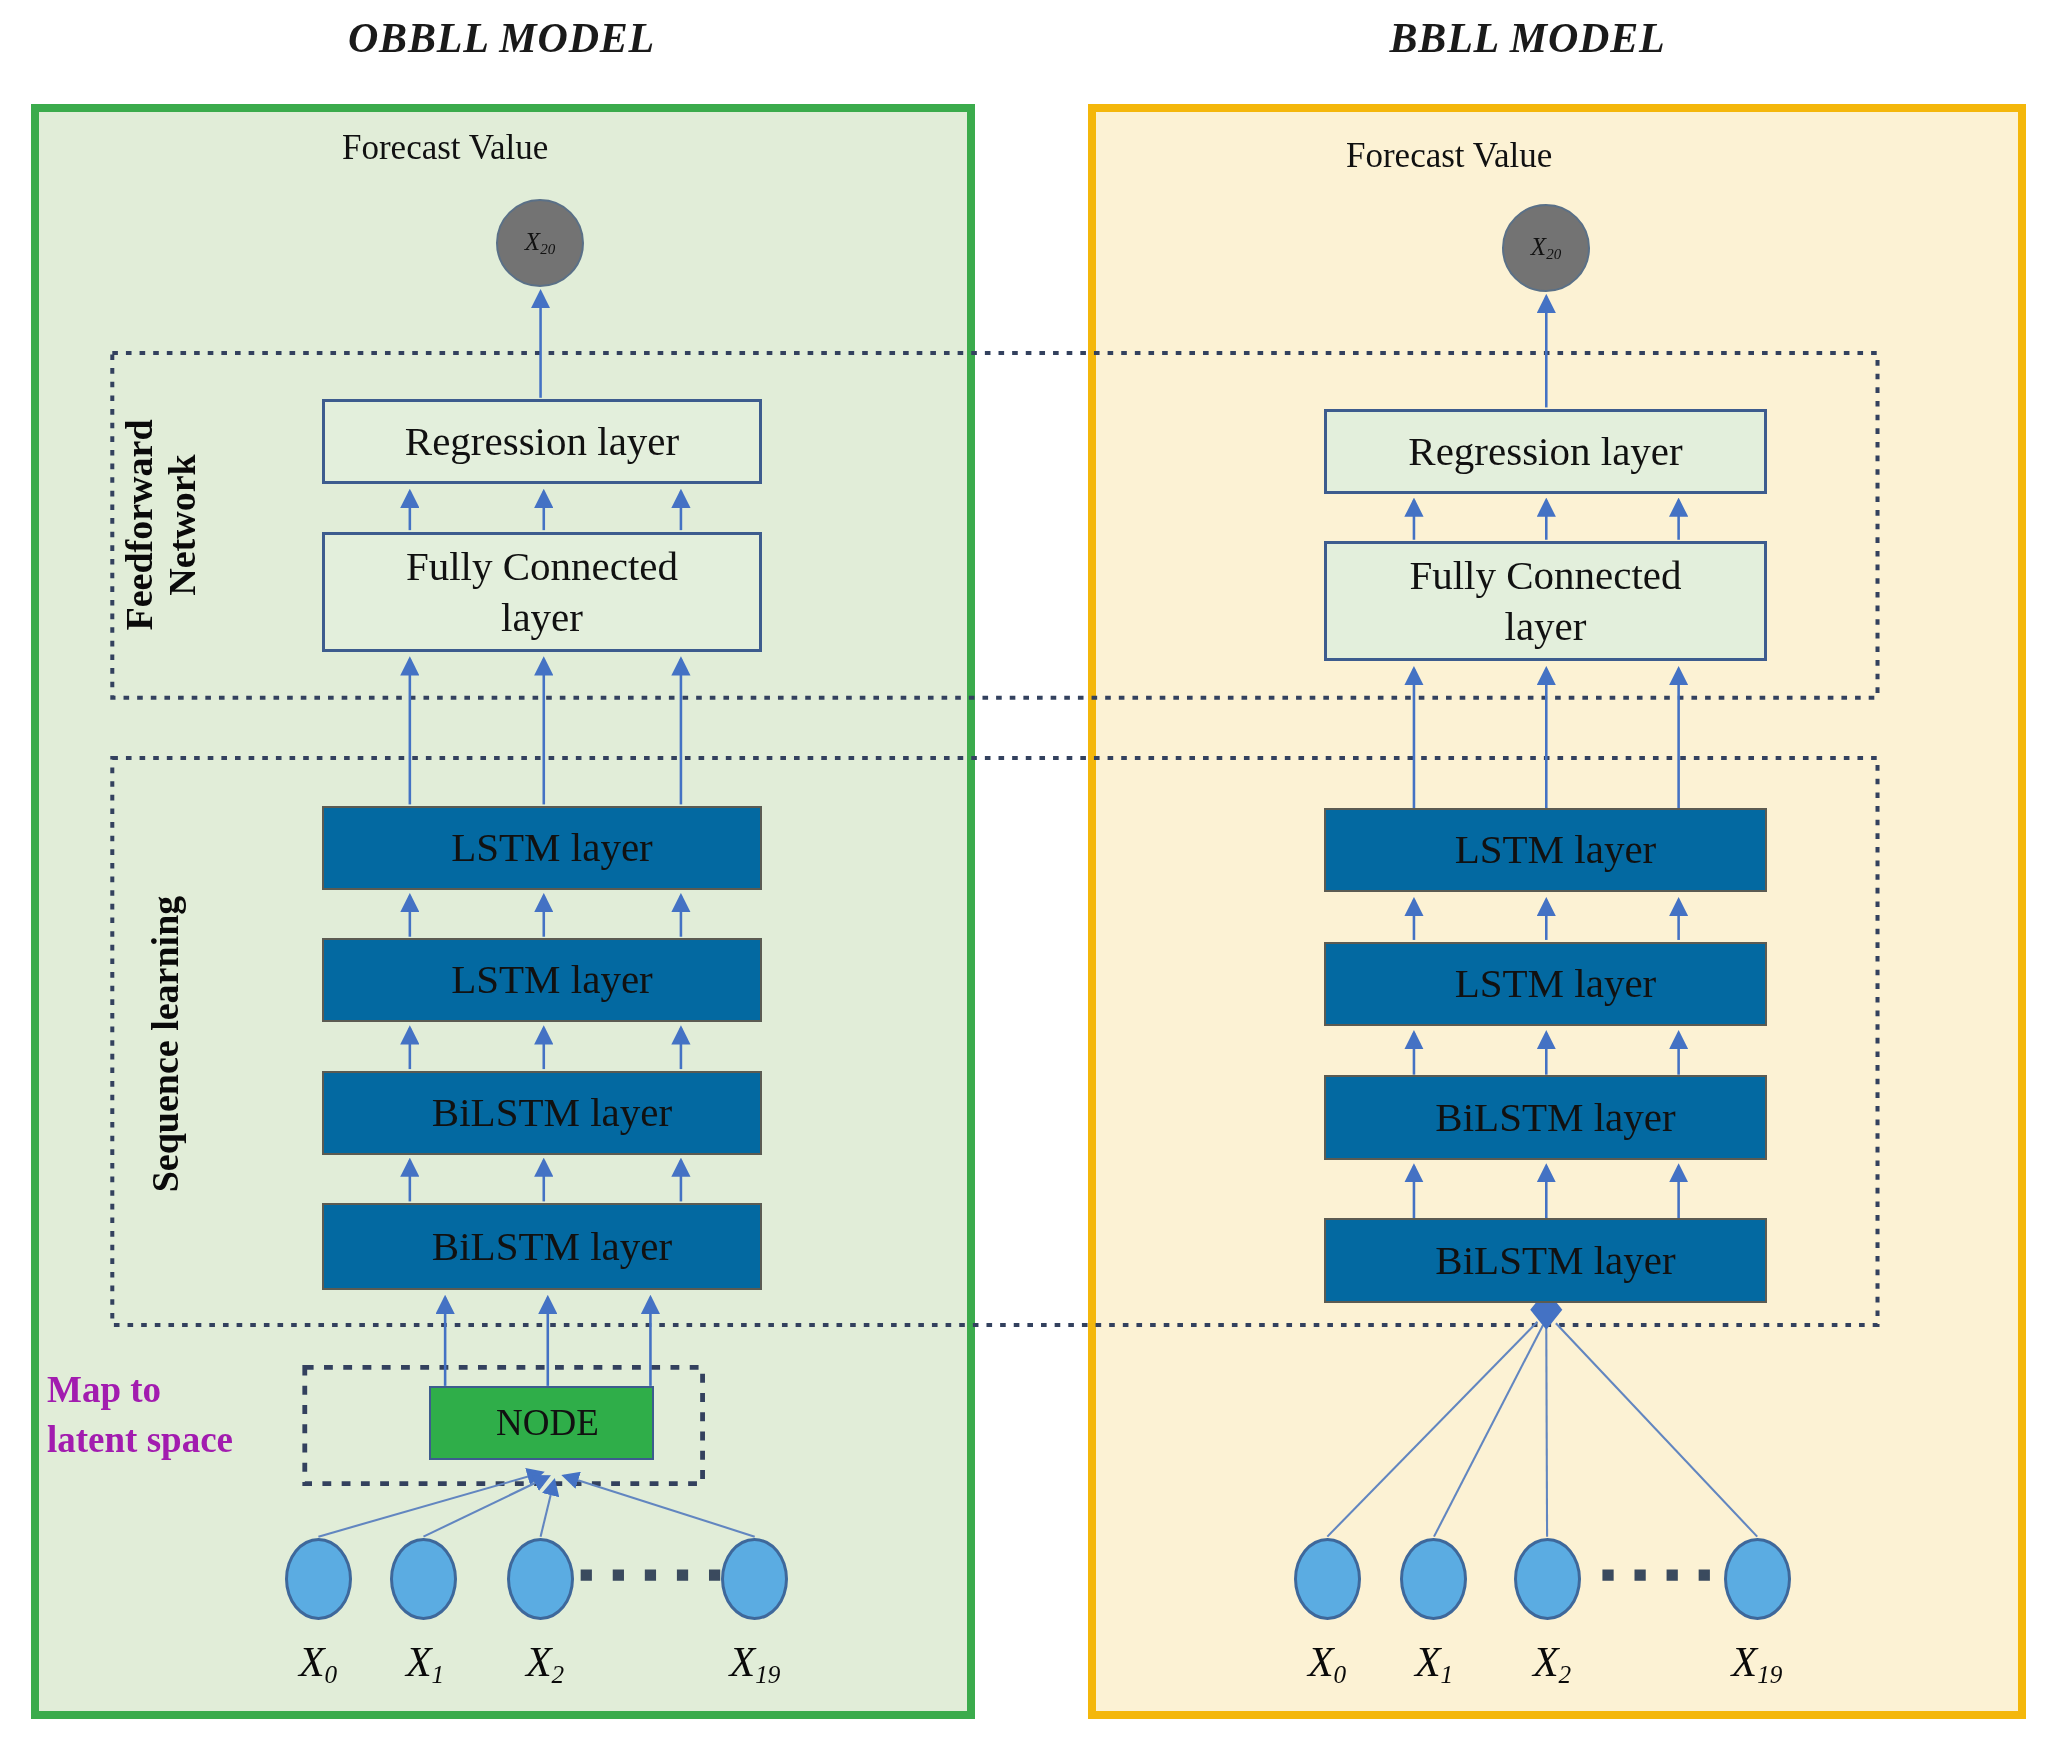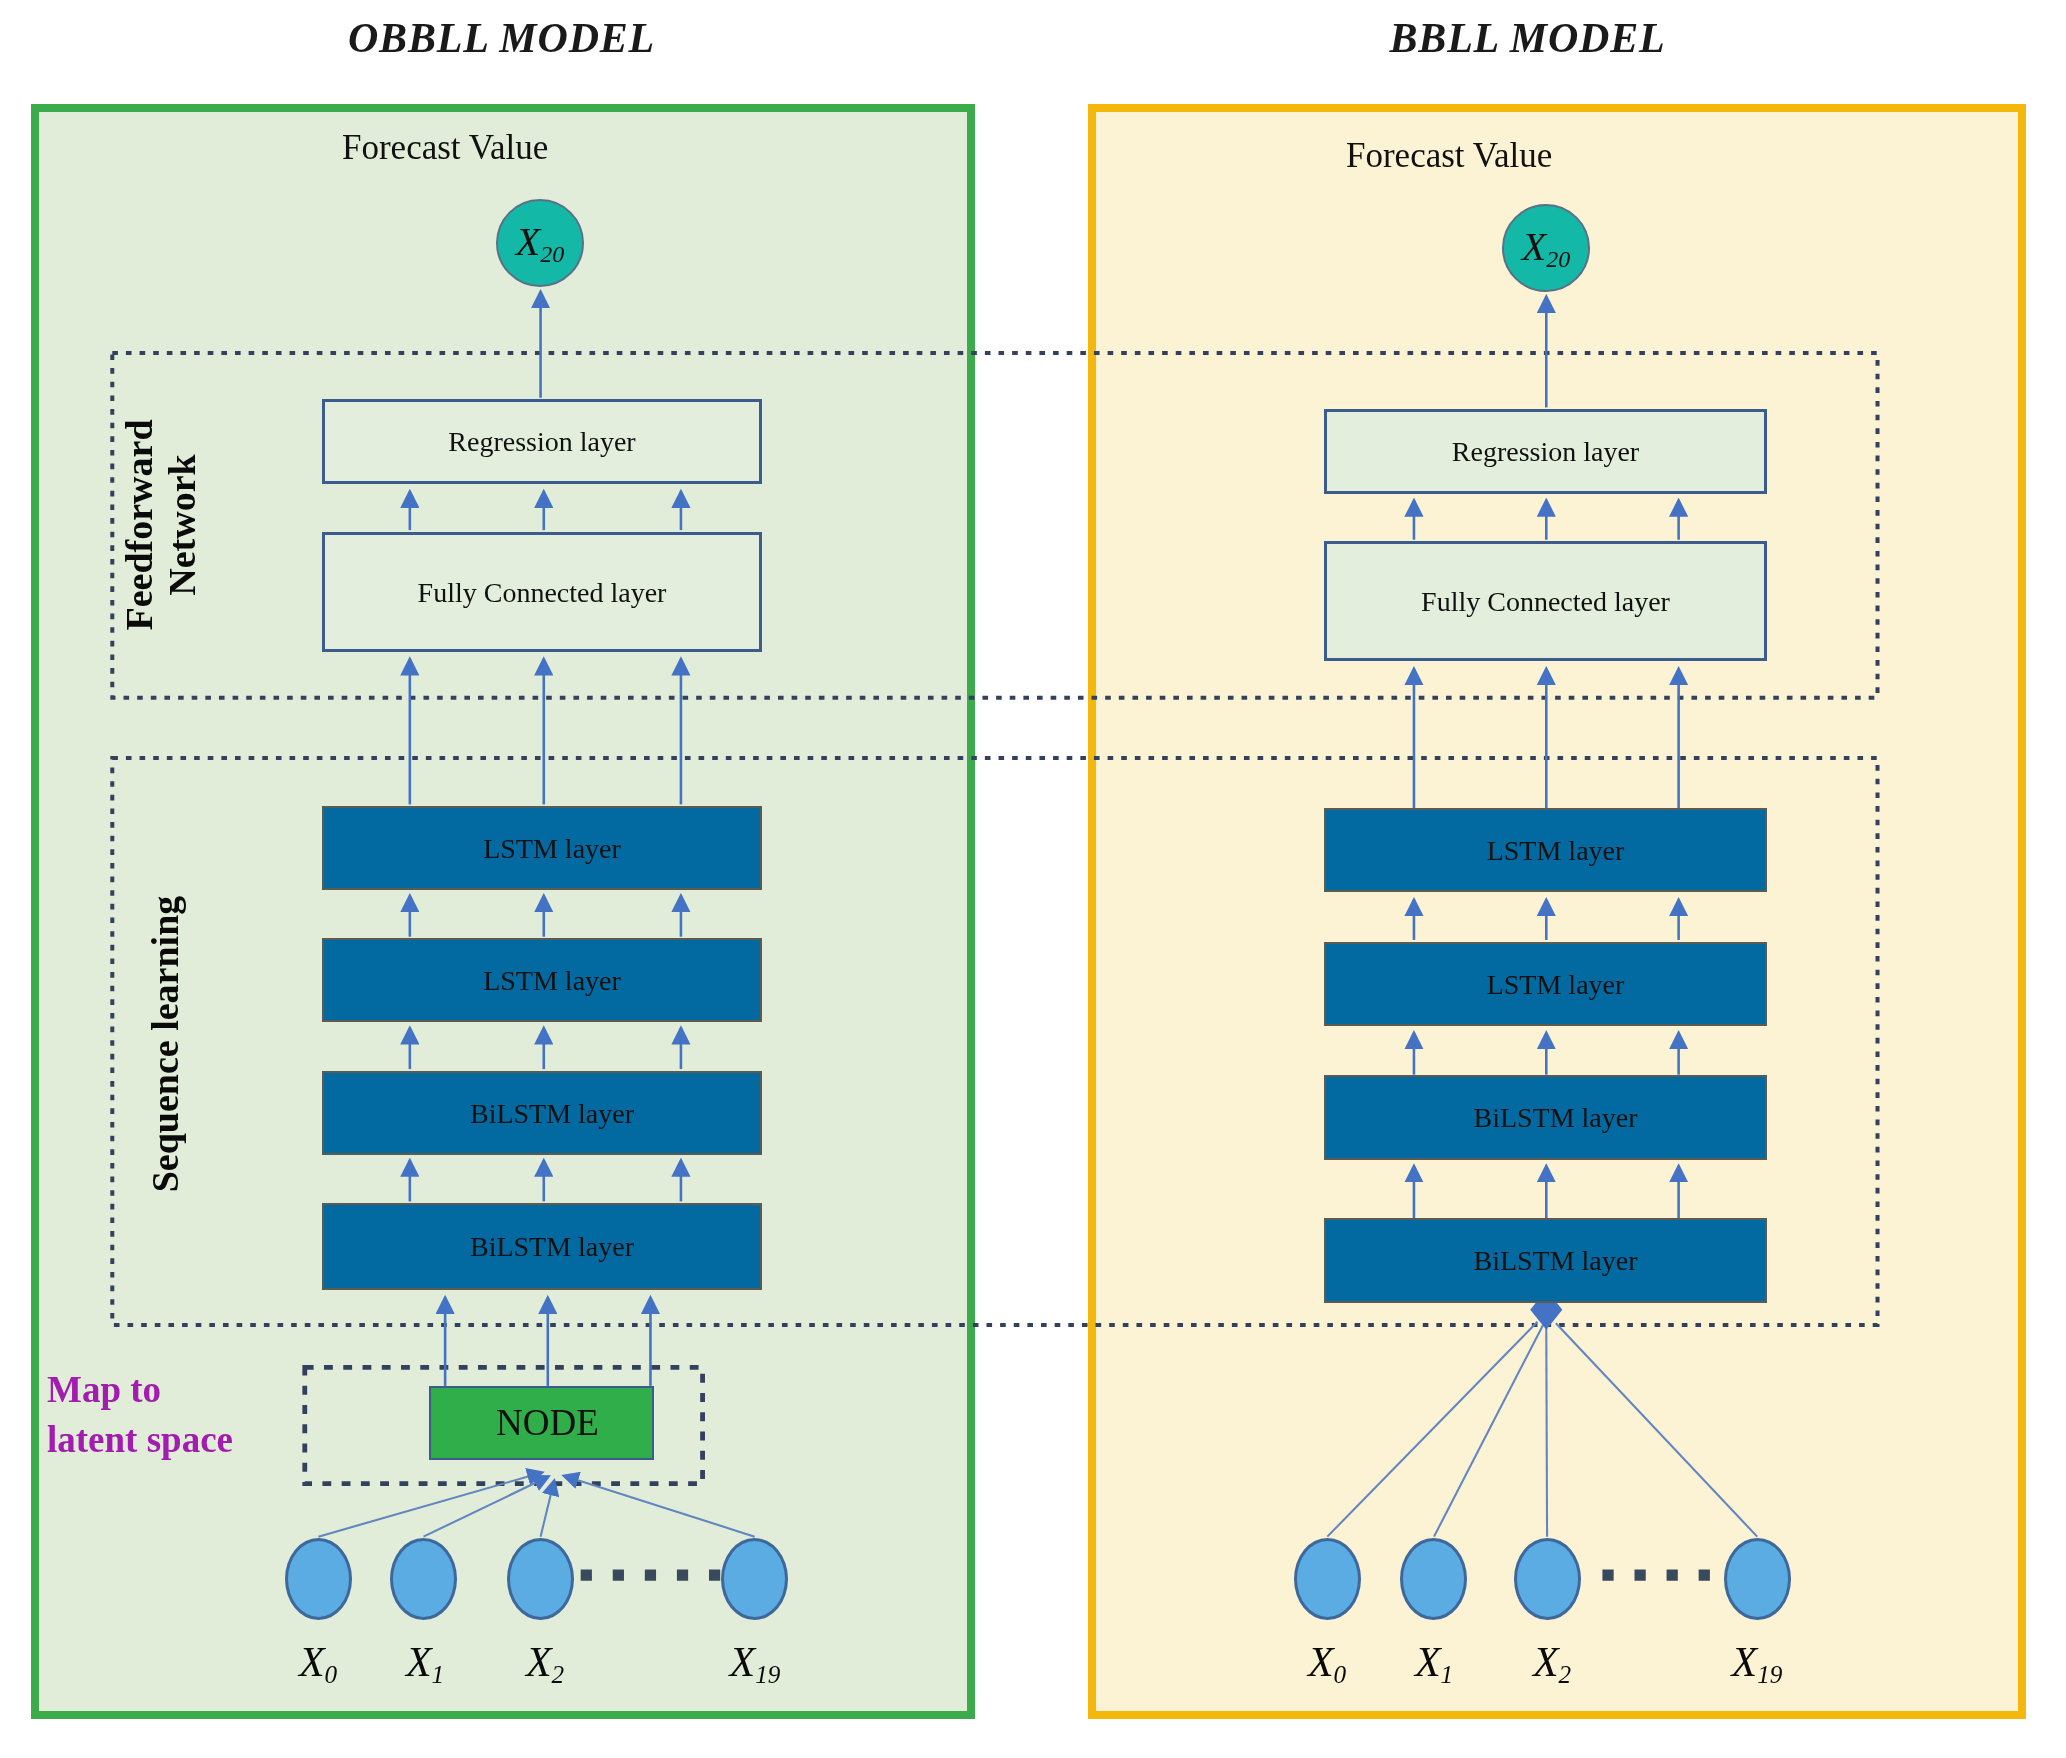--- a/index.html
+++ b/index.html
@@ -12,27 +12,27 @@
     text-align:center;letter-spacing:0.8px;color:#1a1a1a;
   }
   .panel{position:absolute;box-sizing:border-box;}
   .panel.left{left:30.5px;top:104px;width:944px;height:1615px;border:8px solid #3BAB4C;background:#E1EDD8;}
   .panel.right{left:1088px;top:104px;width:938px;height:1615px;border:8px solid #F4B70B;background:#FCF2D4;}
 
   .flabel{position:absolute;font-size:35px;text-align:left;color:#111;}
 
   .circle{
     position:absolute;width:88px;height:88px;border-radius:50%;
-    background:#14b8a6;border:2.4px solid #5A7087;box-sizing:border-box;
+    background:#737373;border:2.4px solid #5A7087;box-sizing:border-box;
     display:flex;align-items:center;justify-content:center;
-    font-size:40px;font-style:italic;
+    font-size:25px;font-style:italic;
   }
   .layerbox{
     position:absolute;box-sizing:border-box;display:flex;align-items:center;justify-content:center;
-    text-align:center;font-size:28px;line-height:1.25;
+    text-align:center;font-size:41px;line-height:1.25;
   }
   .greenbox{background:#E3EFDC;border:3.2px solid #3D5C8E;}
   .orangebox{background:#0369a1;border:2.4px solid #5B5B52;padding-left:20px;}
   .nodebox{background:#2FAE49;border:2.4px solid #3D5C8E;font-size:37px;}
 
   .vlabel{
     position:absolute;display:flex;flex-direction:column;align-items:center;justify-content:center;
     font-weight:bold;font-size:38px;line-height:1.12;text-align:center;
     transform:rotate(-90deg);white-space:nowrap;color:#0a0a0a;
   }

